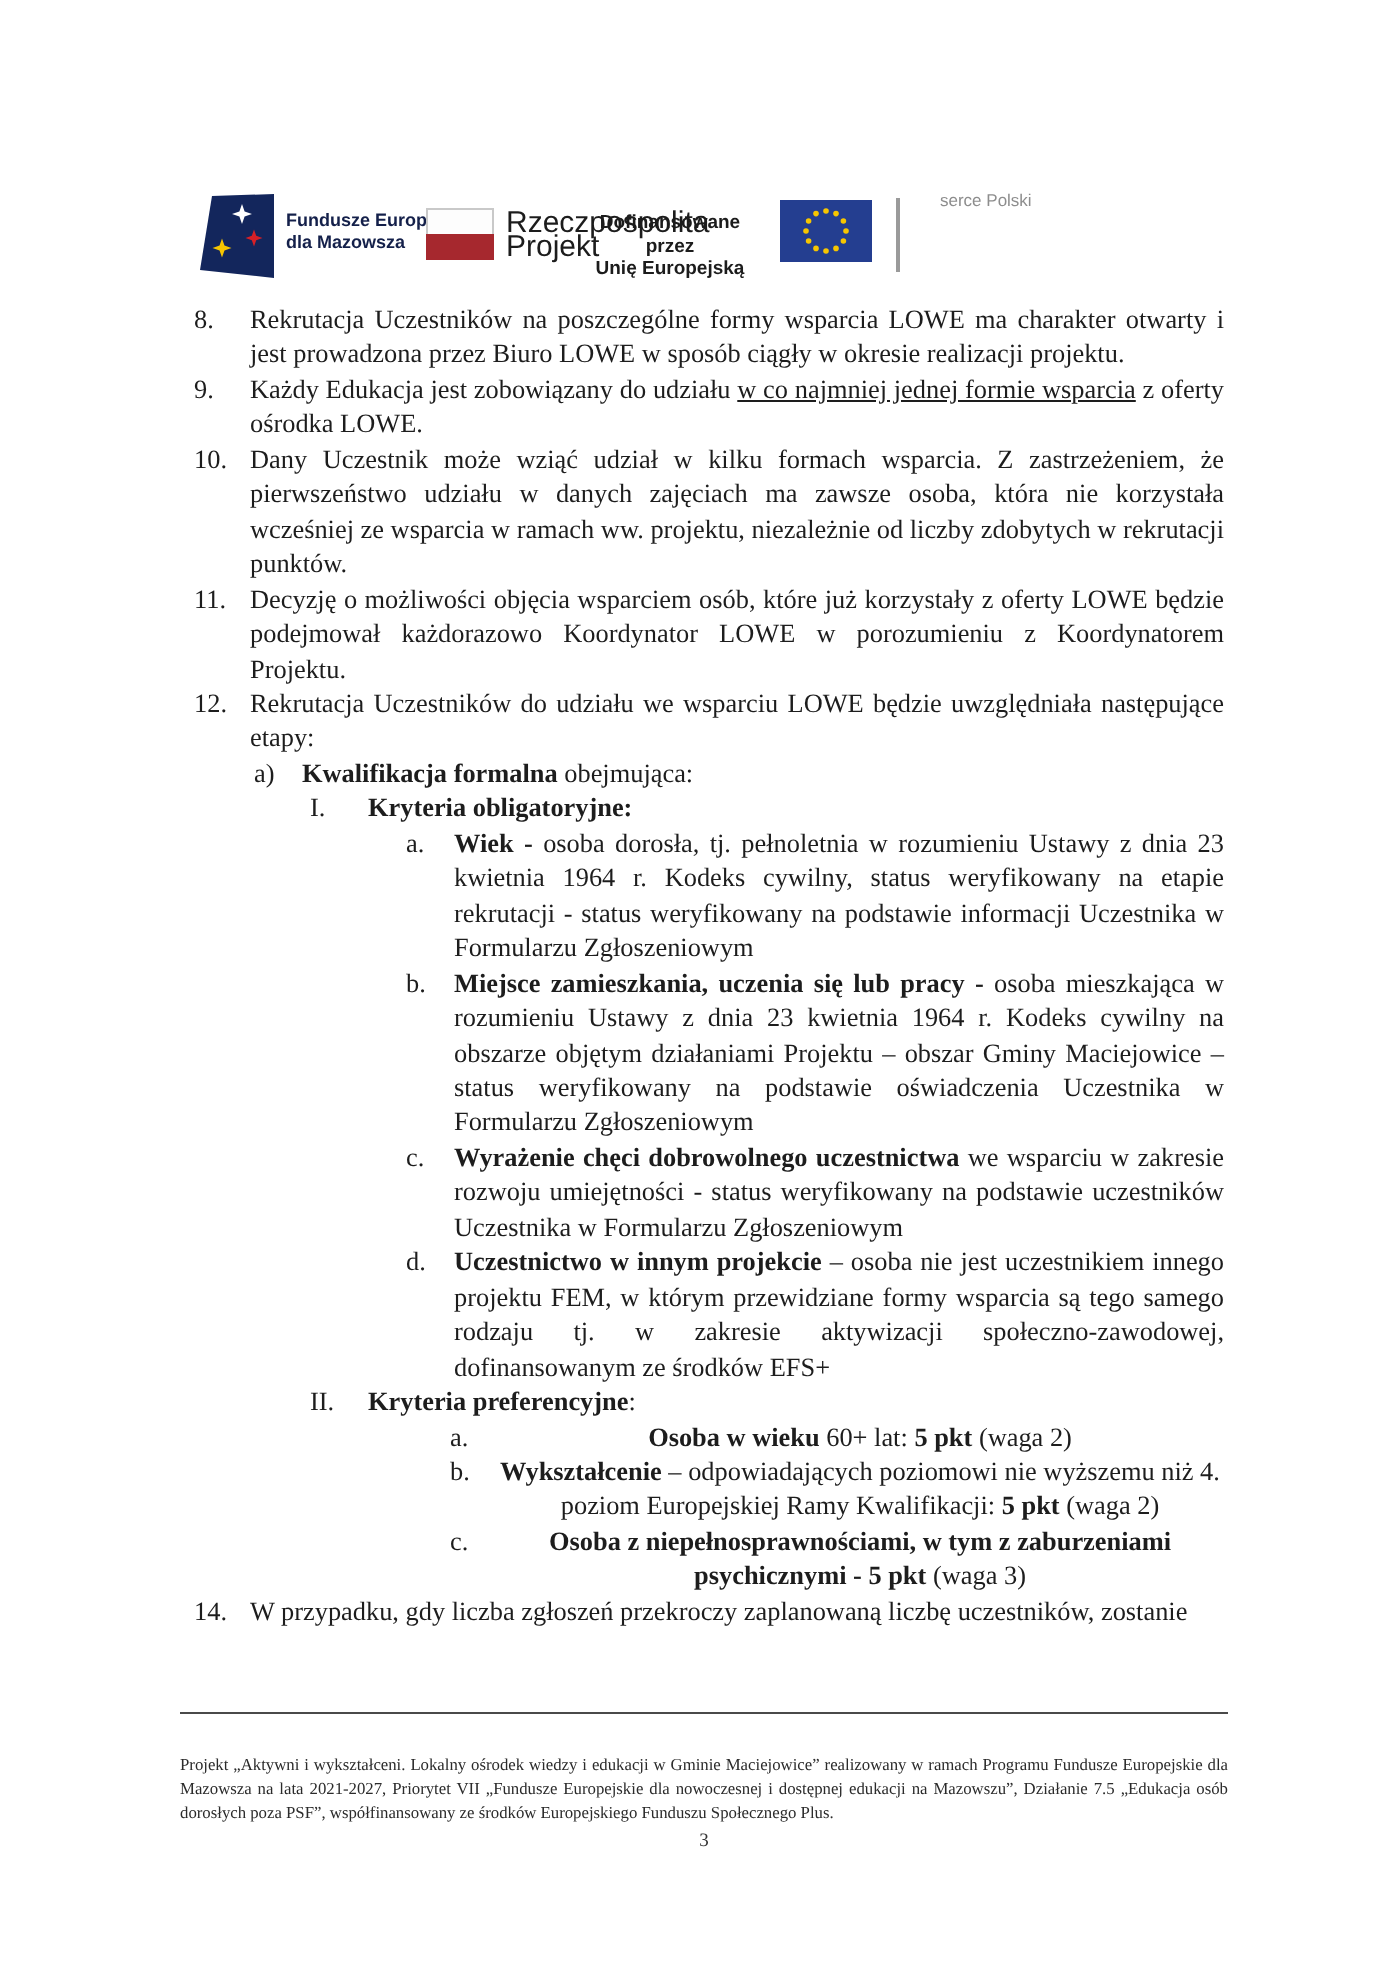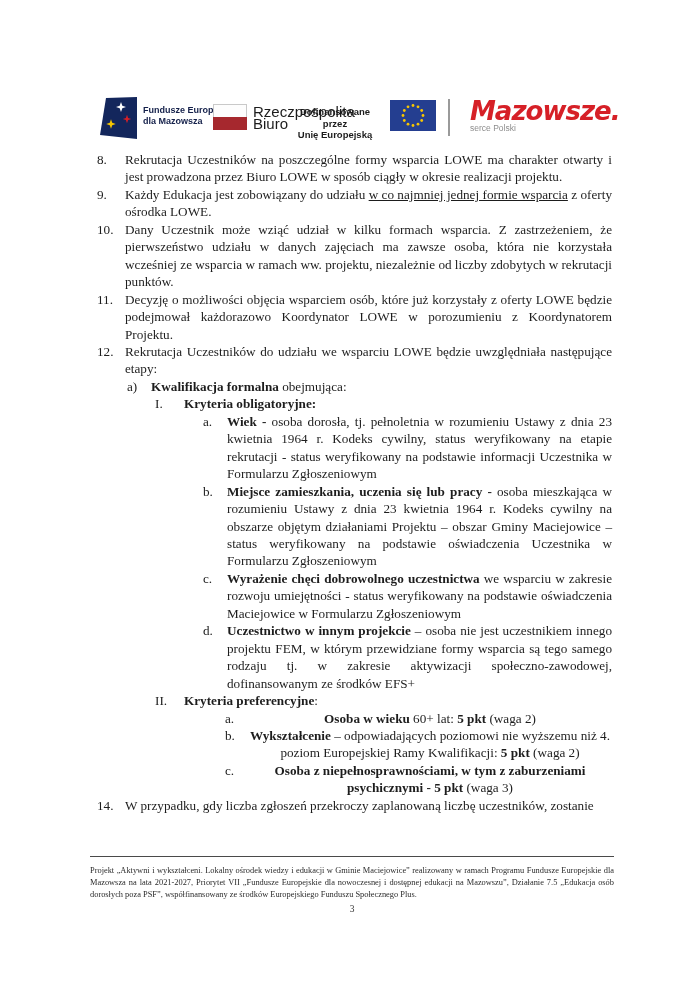--- a/index.html
+++ b/index.html
@@ -35,21 +35,21 @@
   .txt{flex:1;text-align:justify;}
   .row-a{margin-left:30px;}   .row-a .num{flex:0 0 24px;}
   .row-crit{margin-left:58px;}.row-crit .num{flex:0 0 29px;}
   .row-ob{margin-left:106px;} .row-ob .num{flex:0 0 24px;}
   .row-pref{margin-left:128px;}.row-pref .num{flex:0 0 23px;}
   .row-pref .txt{text-align:center;}
   b{font-weight:bold;}
   .ul{text-decoration:underline;}
   
   .footer{position:absolute;left:90px;top:856px;width:524px;
-    border-top:1.5px solid #4a4a4a;padding-top:8px;
+    border-top:1.5px solid #4a4a4a;padding-top:20px;
     font-size:8.4px;line-height:11.8px;color:#2b2b2b;text-align:justify;}
   .pagenum{text-align:center;margin-top:4px;font-size:9.5px;color:#333;}
 </style>
 </head>
 <body>
 
 <div class="hdr-abs logo-fe">
   <svg width="37" height="42" viewBox="0 0 37 42">
     <polygon points="6,1 37,0 37,42 0,38" fill="#13265c"></polygon>
     <path d="M0,-5 L1.3,-1.3 L5,0 L1.3,1.3 L0,5 L-1.3,1.3 L-5,0 L-1.3,-1.3 Z" fill="#ffffff" transform="translate(21,10)"></path>
@@ -61,21 +61,21 @@
   <div>Fundusze Europejskie</div>
   <div>dla Mazowsza</div>
 </div>
 
 <div class="hdr-abs flag-pl">
   <div class="top"></div>
     <div class="bot"></div>
 </div>
 <div class="hdr-abs pl-text">
   <div>Rzeczpospolita</div>
-  <div>Biuro</div>
+  <div>Projekt</div>
 </div>
 
 <div class="hdr-abs eu-text">
   <div>Dofinansowane przez</div>
   <div>Unię Europejską</div>
 </div>
 <div class="hdr-abs eu-flag">
   <svg width="46" height="31" viewBox="0 0 46 31">
     <rect width="46" height="31" fill="#243e90"></rect>
     <g fill="#f7c600">
@@ -91,21 +91,20 @@
         <circle cx="13" cy="15.5" r="1.4"></circle>
       <circle cx="14.3" cy="10.5" r="1.4"></circle>
         <circle cx="18" cy="6.8" r="1.4"></circle>
     </g>
   </svg>
 </div>
 
 <div class="hdr-abs hdr-divider"></div>
 
 <div class="hdr-abs mazowsze">
-  <div class="name">Mazowsze.</div>
   <div class="tagline">serce Polski</div>
 </div>
 
 <div class="content">
 
   <div class="row">
     <span class="num">8.</span>
     <div class="txt">Rekrutacja Uczestników na poszczególne formy wsparcia LOWE ma charakter otwarty i jest prowadzona przez Biuro LOWE w sposób ciągły w okresie realizacji projektu.</div>
   </div>
 
@@ -144,21 +143,21 @@
     <div class="txt"><b>Wiek -</b><span> osoba dorosła, tj. pełnoletnia w rozumieniu Ustawy z dnia 23 kwietnia 1964 r. Kodeks cywilny, status weryfikowany na etapie rekrutacji - status weryfikowany na podstawie informacji Uczestnika w Formularzu Zgłoszeniowym</span></div>
   </div>
 
   <div class="row row-ob">
     <span class="num">b.</span>
     <div class="txt"><b>Miejsce zamieszkania, uczenia się lub pracy -</b><span> osoba mieszkająca w rozumieniu Ustawy z dnia 23 kwietnia 1964 r. Kodeks cywilny na obszarze objętym działaniami Projektu – obszar Gminy Maciejowice – status weryfikowany na podstawie oświadczenia Uczestnika w Formularzu Zgłoszeniowym</span></div>
   </div>
 
   <div class="row row-ob">
     <span class="num">c.</span>
-    <div class="txt"><b>Wyrażenie chęci dobrowolnego uczestnictwa</b><span> we wsparciu w zakresie rozwoju umiejętności - status weryfikowany na podstawie oświadczenia Maciejowice w Formularzu Zgłoszeniowym</span></div>
+    <div class="txt"><b>Wyrażenie chęci dobrowolnego uczestnictwa</b><span> we wsparciu w zakresie rozwoju umiejętności - status weryfikowany na podstawie uczestników Uczestnika w Formularzu Zgłoszeniowym</span></div>
   </div>
 
   <div class="row row-ob">
     <span class="num">d.</span>
     <div class="txt"><b>Uczestnictwo w innym projekcie</b><span> – osoba nie jest uczestnikiem innego projektu FEM, w którym przewidziane formy wsparcia są tego samego rodzaju tj. w zakresie aktywizacji społeczno-zawodowej, dofinansowanym ze środków EFS+</span></div>
   </div>
 
   <div class="row row-crit">
     <span class="num">II.</span>
     <div class="txt"><b>Kryteria preferencyjne</b><span>:</span></div>

